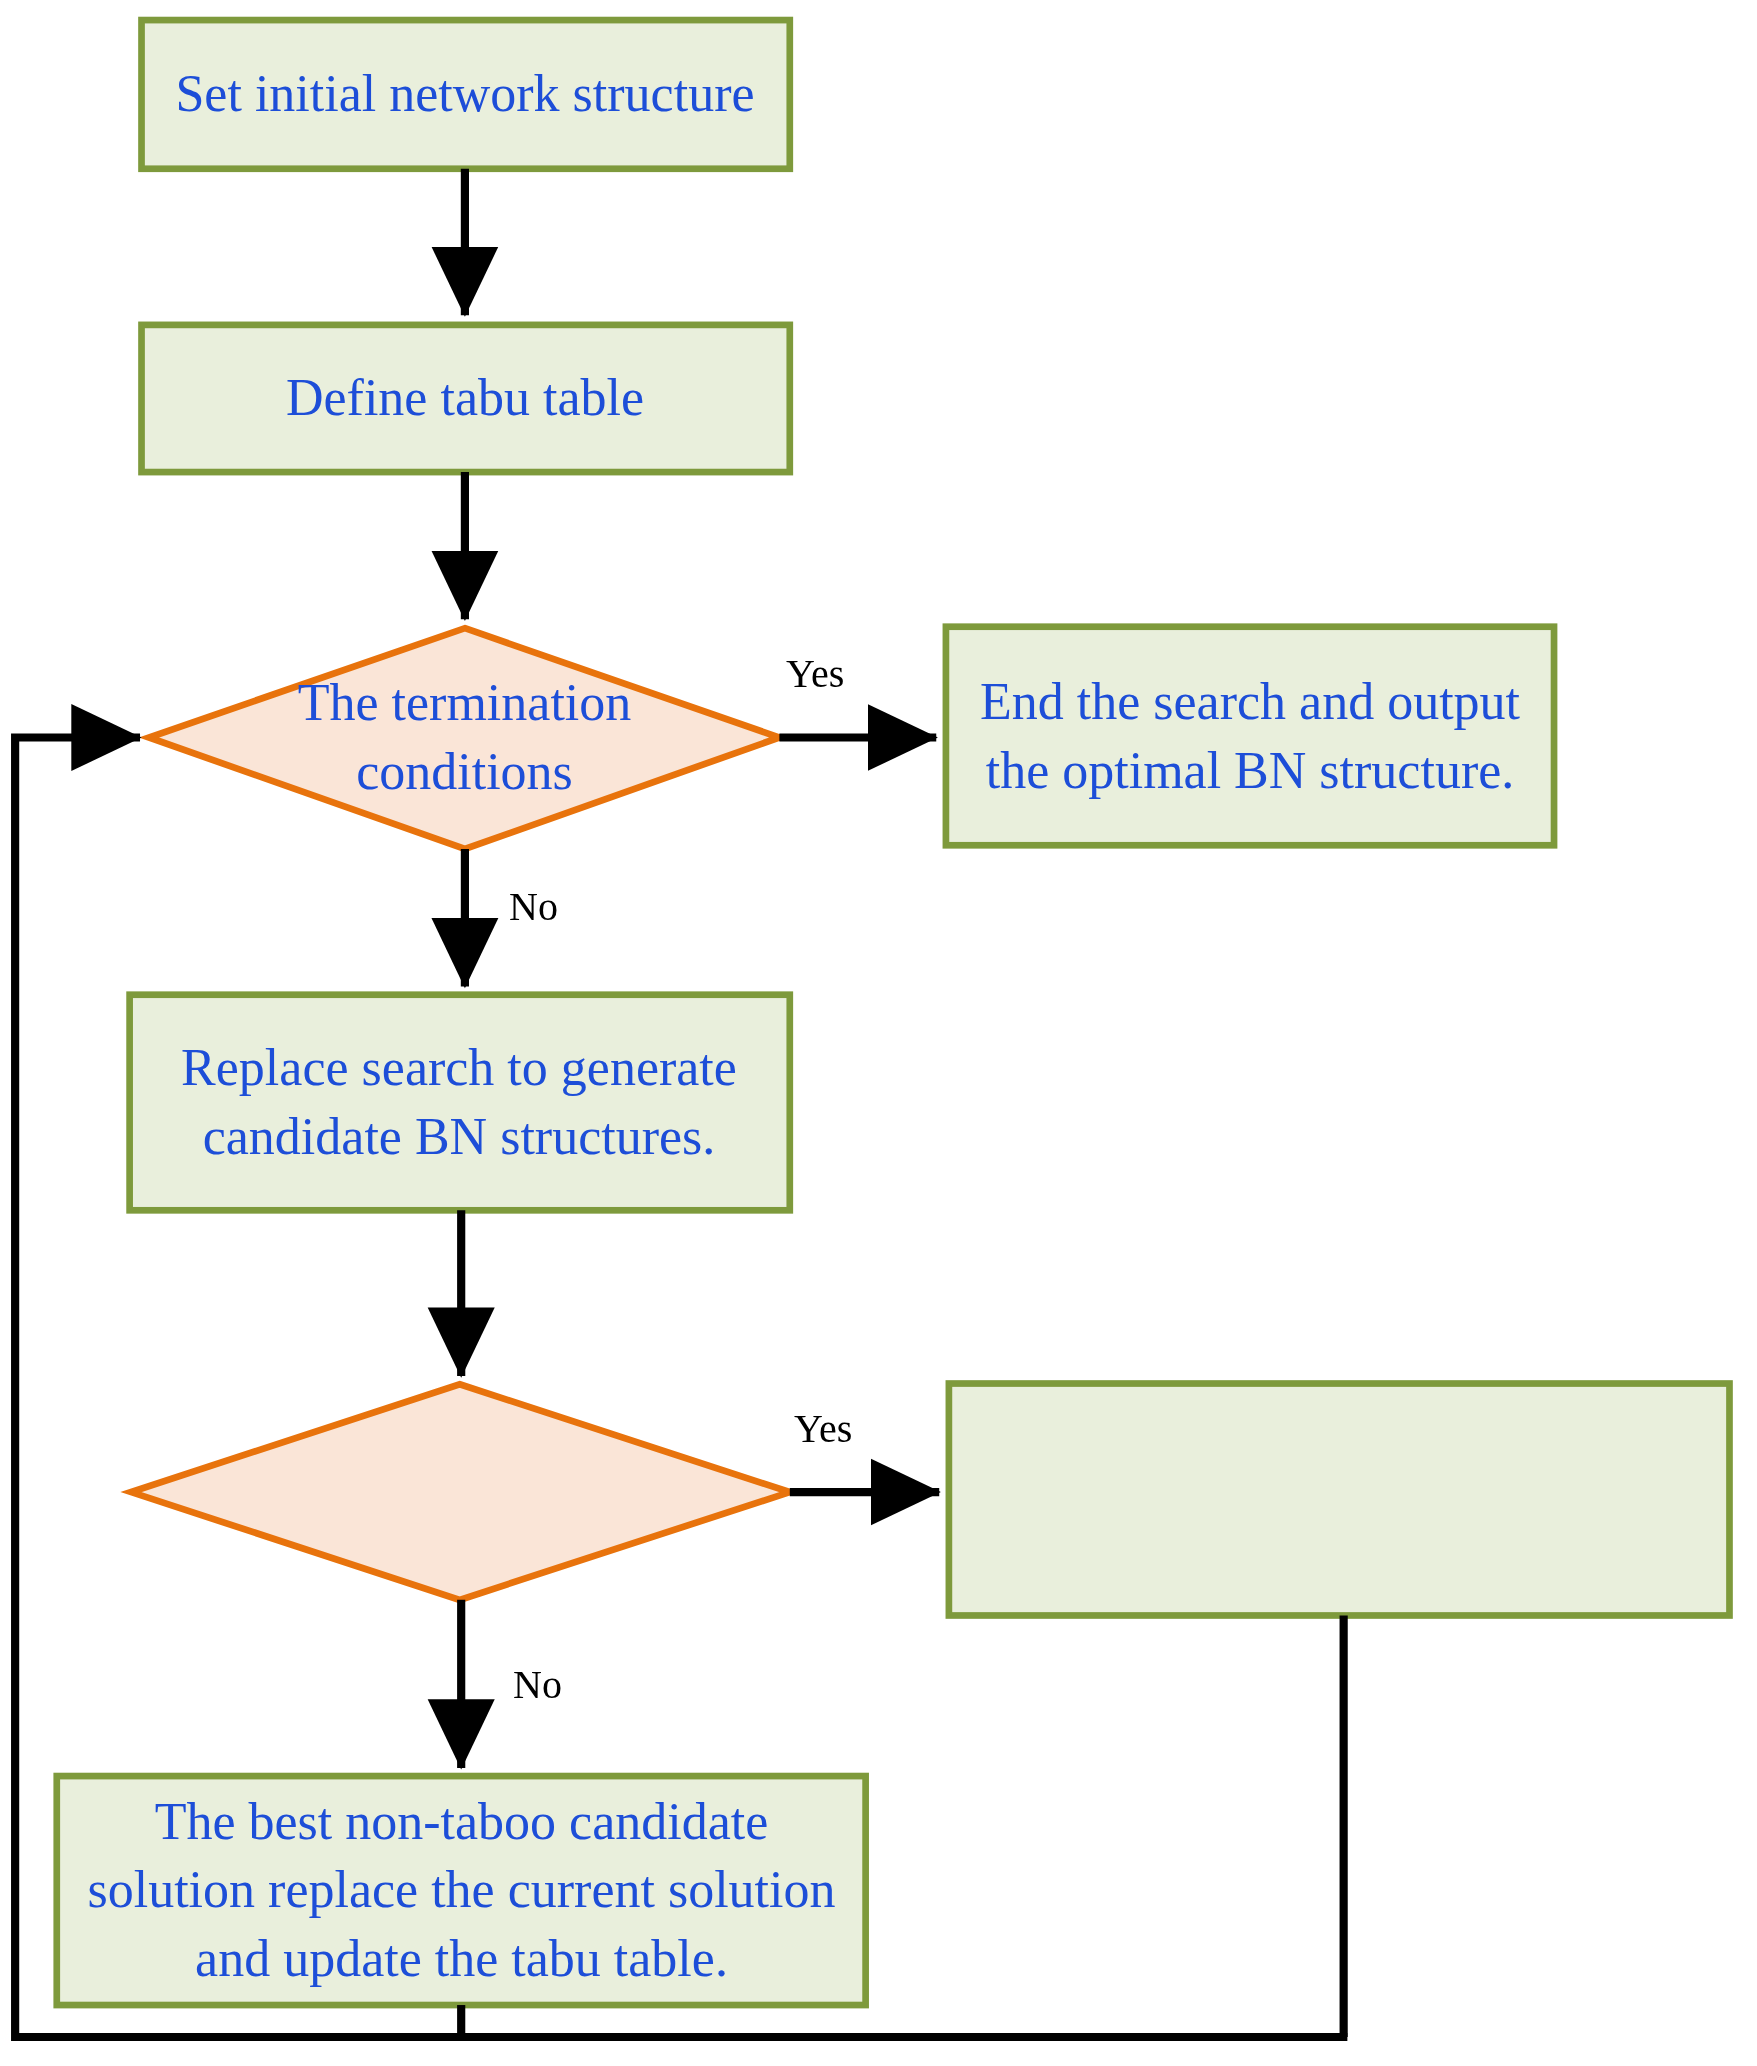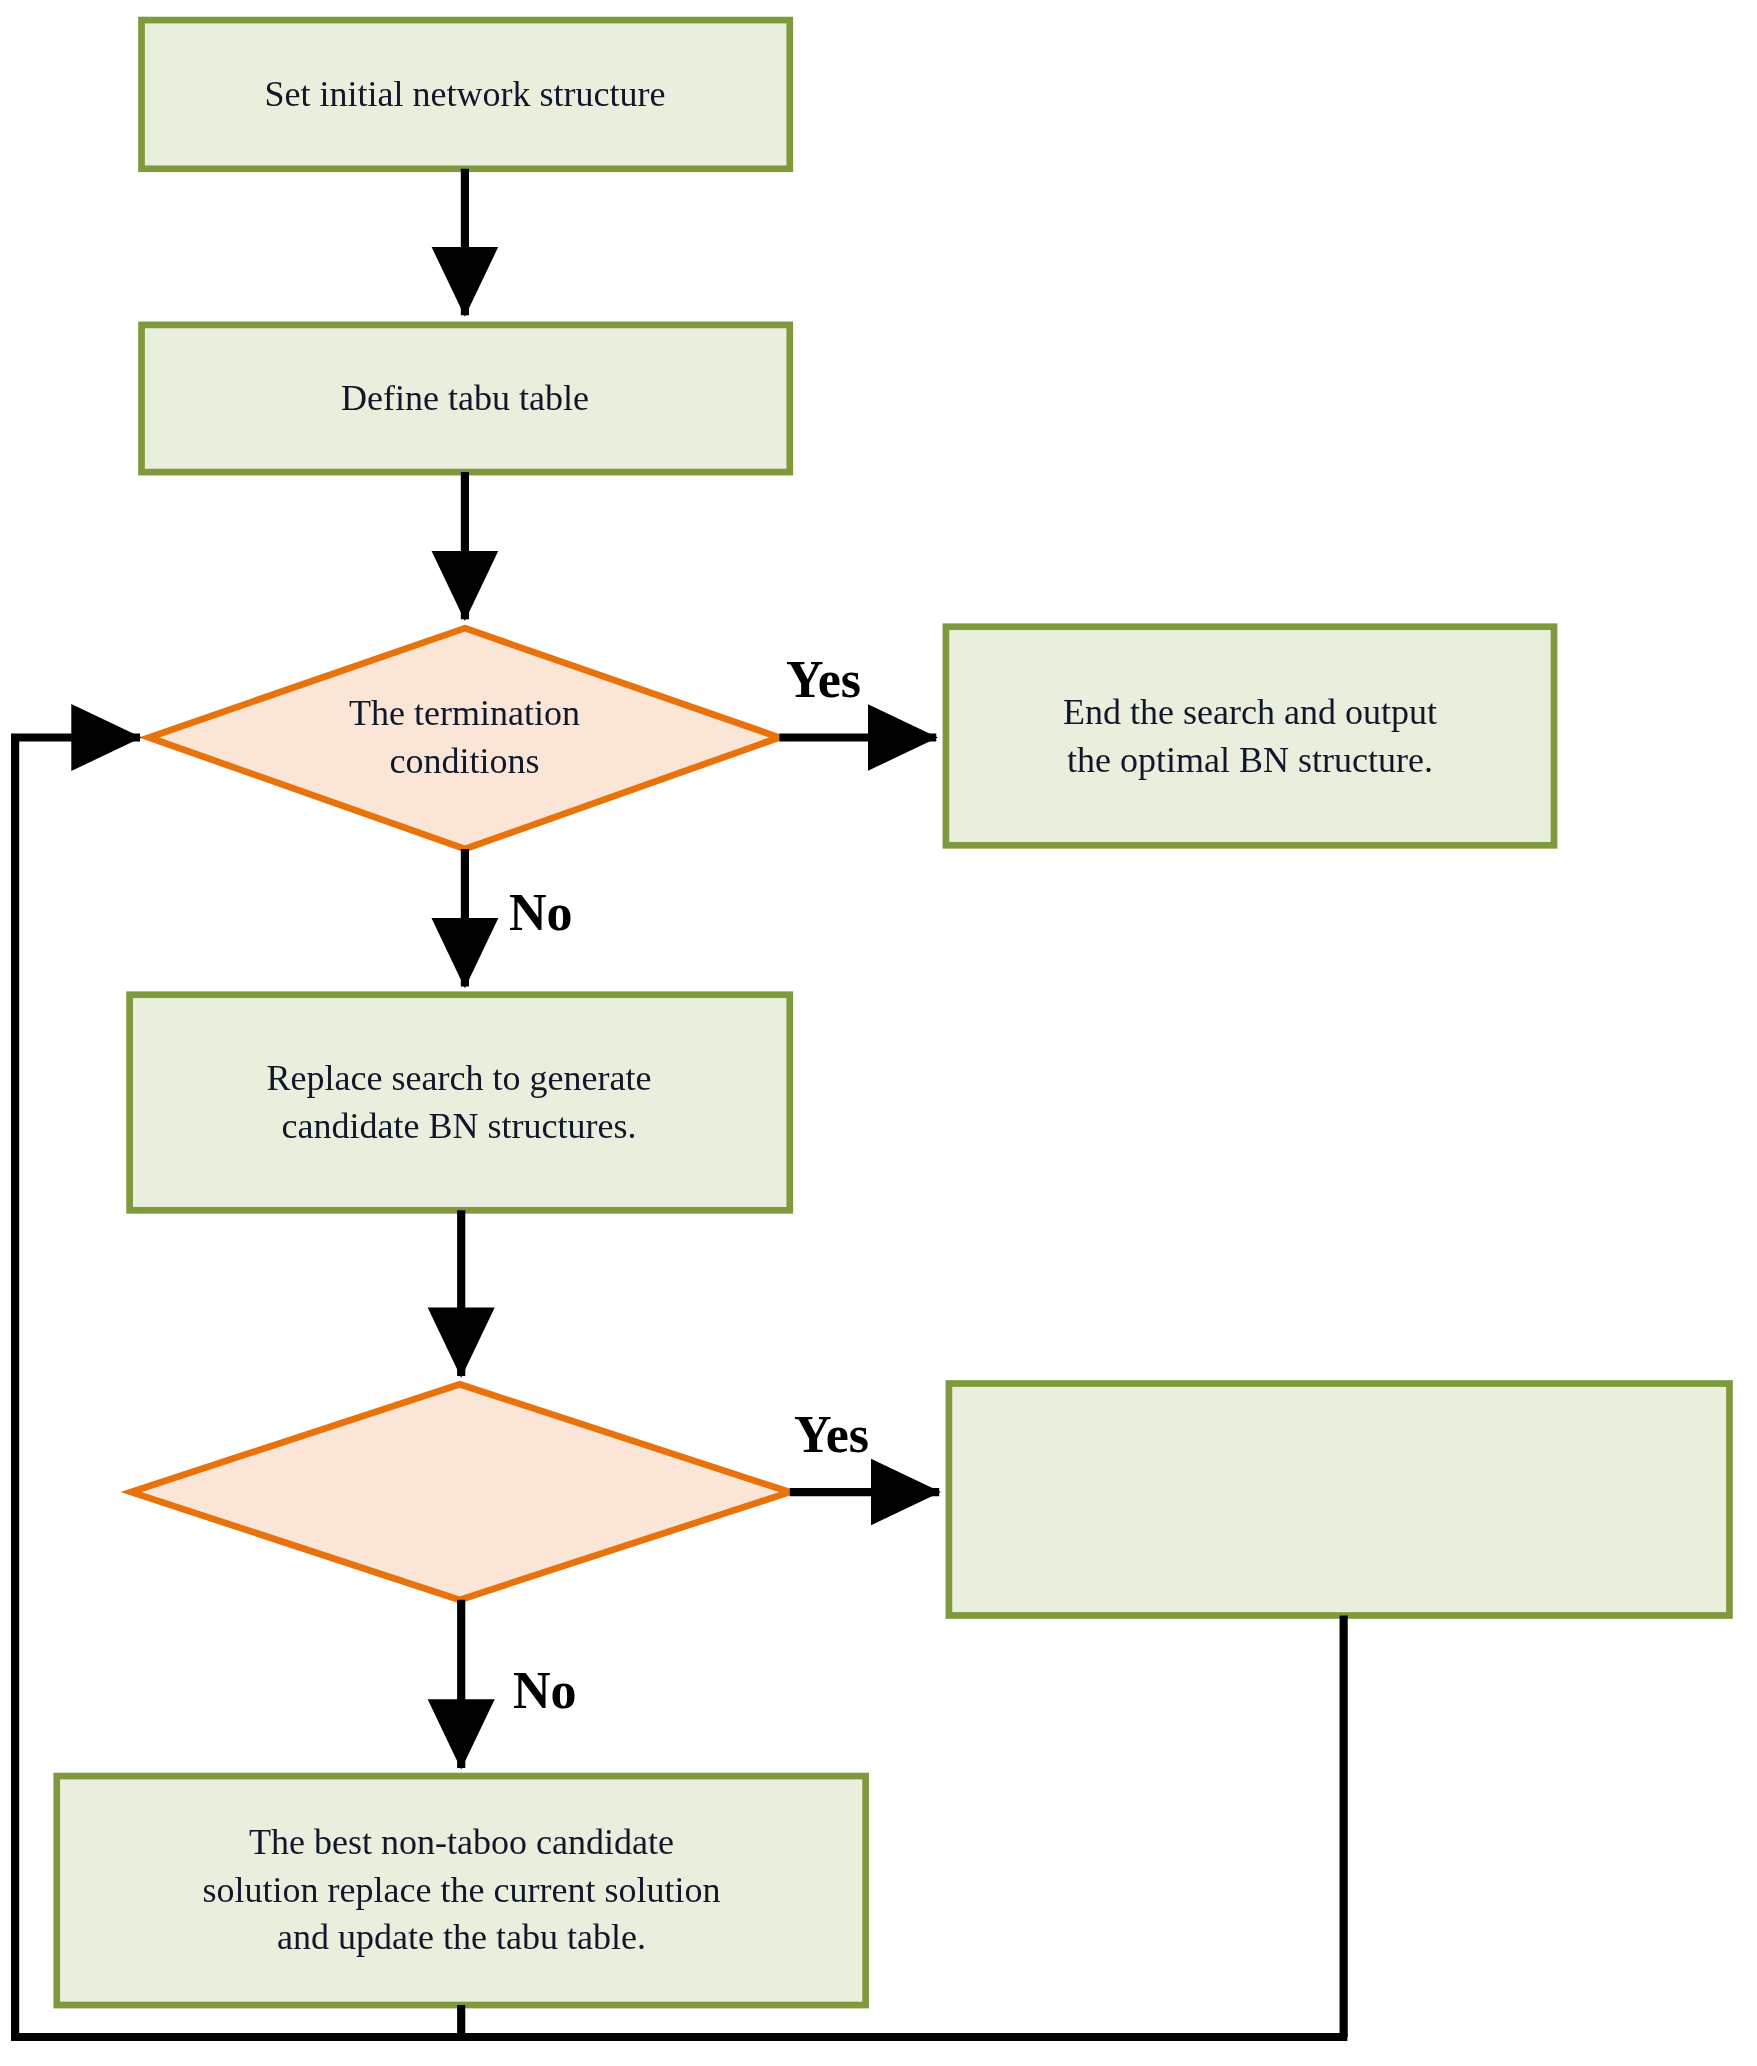--- a/index.html
+++ b/index.html
@@ -25,35 +25,34 @@
     width: 1758px;
     height: 2066px;
   }
   
   .node-label {
     position: absolute;
     display: flex;
     align-items: center;
     justify-content: center;
     text-align: center;
-    color: #0f172a;
+    color: #1d4ed8;
     font-family: "Liberation Serif", "DejaVu Serif", serif;
-    font-size: 36px;
+    font-size: 52px;
     line-height: 1.32;
     pointer-events: none;
     white-space: pre-line;
   }
   .edge-label {
     position: absolute;
     color: #000000;
     font-family: "Liberation Serif", "DejaVu Serif", serif;
-    font-size: 52px;
+    font-size: 40px;
     line-height: 1;
     white-space: nowrap;
-    font-weight: bold;
   }
 </style>
 </head>
 <body>
 
 <div id="canvas">
 
   <svg id="flow-svg" viewBox="0 0 2364 2779" xmlns="http://www.w3.org/2000/svg">
     <defs>
       <marker id="arrowhead" markerWidth="9" markerHeight="9" refX="8.4" refY="4.5" orient="auto" markerUnits="strokeWidth">

